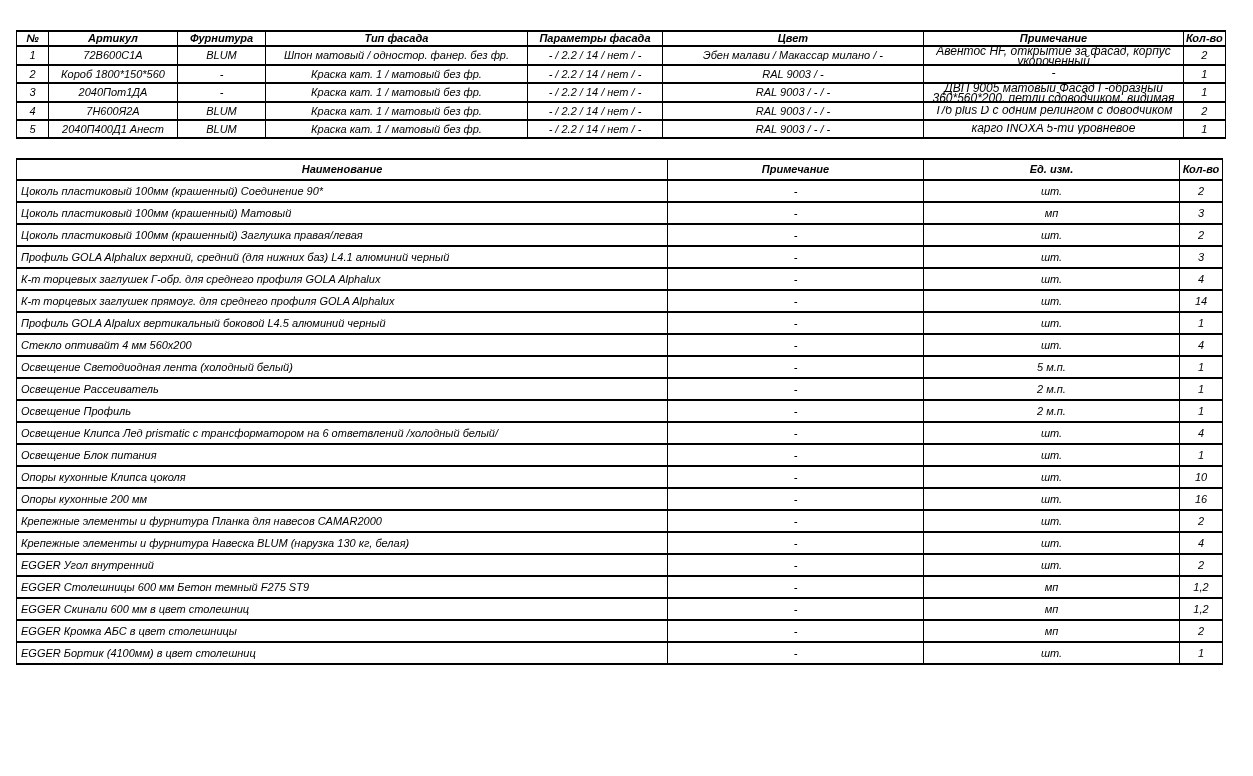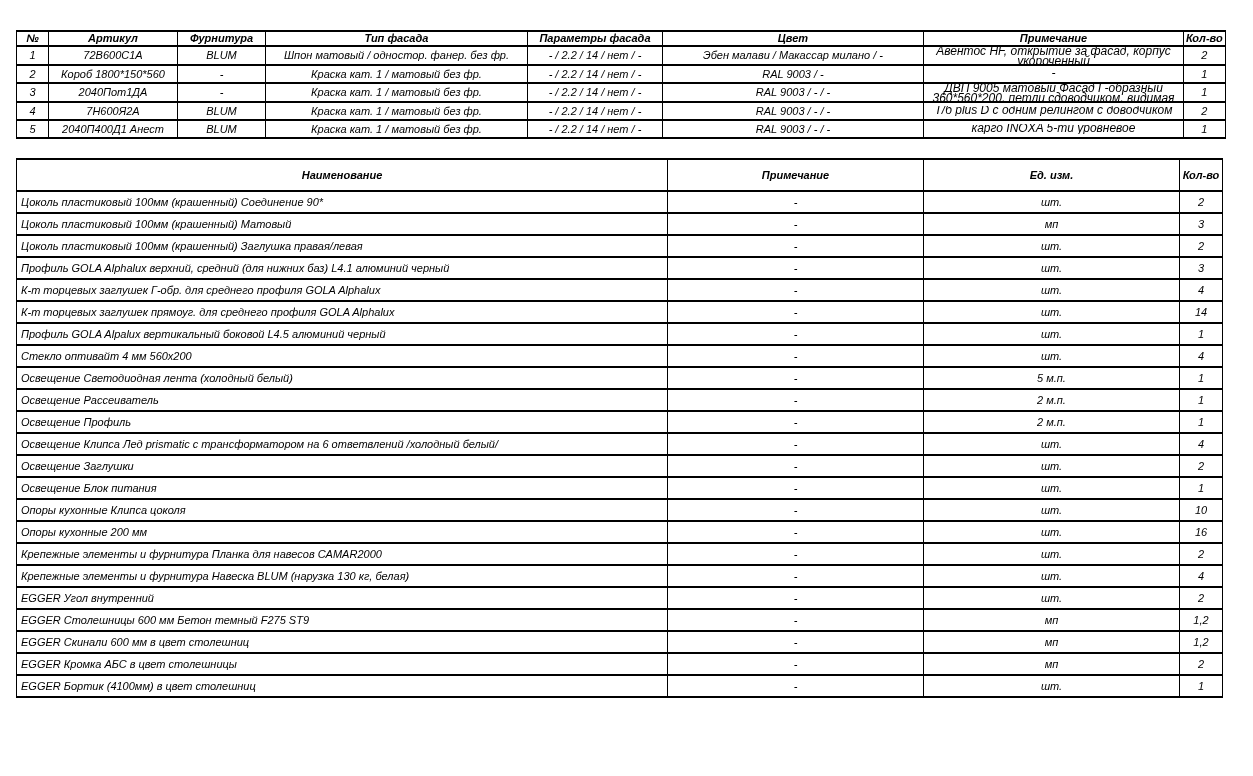--- a/index.html
+++ b/index.html
@@ -48,21 +48,21 @@
   .t1 td { text-align: center; }
   .t1 td .note {
     white-space: normal;
     line-height: 9.5px;
     font-size: 12px;
     max-height: 17px;
     overflow: hidden;
   }
   
   .t2 { left: 16px; top: 158px; }
-  .t2 thead tr { height: 32px; margin-top: 40px; }
+  .t2 thead tr { height: 21px; margin-top: 40px; }
   .t2 tbody tr { height: 22px; }
   .t2 td { text-align: center; }
   .t2 td.c0 { text-align: left; padding-left: 4px; }
 </style>
 </head>
 <body>
 
 <div class="page">
 
   <table class="t1">
@@ -234,26 +234,20 @@
           <td class="c2">2 м.п.</td>
           <td class="c3">1</td>
         </tr>
         <tr>
           <td class="c0">Освещение Клипса Лед prismatic с трансформатором на 6 ответвлений /холодный белый/</td>
           <td class="c1">-</td>
           <td class="c2">шт.</td>
           <td class="c3">4</td>
         </tr>
         <tr>
-          <td class="c0">Освещение Заглушки</td>
-          <td class="c1">-</td>
-          <td class="c2">шт.</td>
-          <td class="c3">2</td>
-        </tr>
-        <tr>
           <td class="c0">Освещение Блок питания</td>
           <td class="c1">-</td>
           <td class="c2">шт.</td>
           <td class="c3">1</td>
         </tr>
         <tr>
           <td class="c0">Опоры кухонные Клипса цоколя</td>
           <td class="c1">-</td>
           <td class="c2">шт.</td>
           <td class="c3">10</td>

